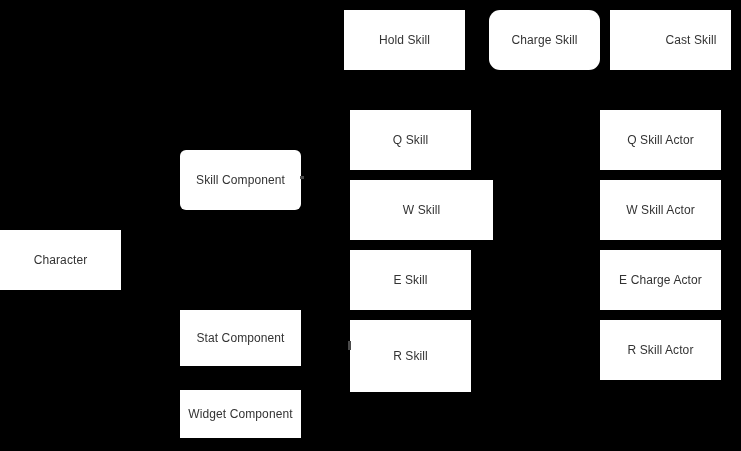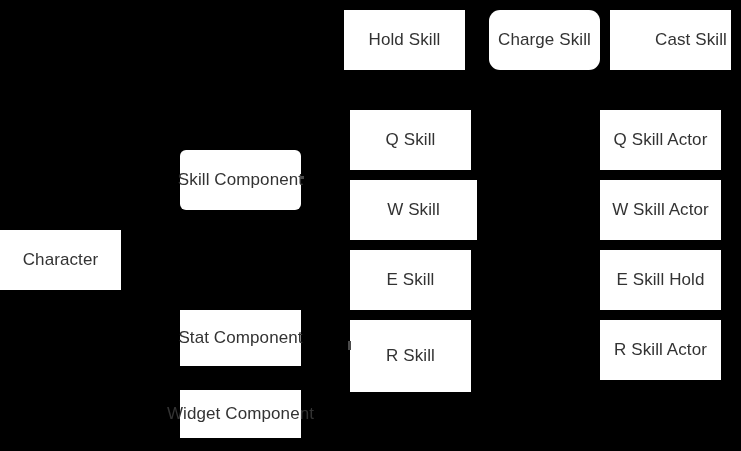--- a/index.html
+++ b/index.html
@@ -17,21 +17,21 @@
     font-family: "Liberation Sans", sans-serif;
   }
   .node {
     position: absolute;
     background: #ffffff;
     color: #333333;
     display: flex;
     align-items: center;
     justify-content: center;
     text-align: center;
-    font-size: 17px;
+    font-size: 12px;
     line-height: 1.25;
     letter-spacing: 0.1px;
     box-sizing: border-box;
     padding: 2px 4px;
     -webkit-font-smoothing: antialiased;
   }
   .node-label {
     display: block;
     white-space: nowrap;
   }
@@ -101,38 +101,38 @@
   <div class="node" style="left:489px; top:10px; width:111px; height:60px;border-radius:11px;">
     <span class="node-label">Charge Skill</span>
   </div>
   <div class="node" style="left:610px; top:10px; width:121px; height:60px;padding-left:45px;">
     <span class="node-label">Cast Skill</span>
   </div>
 
   <div class="node" style="left:350px; top:110px; width:121px; height:60px;">
     <span class="node-label">Q Skill</span>
   </div>
-  <div class="node" style="left:350px; top:180px; width:127px; height:60px;">
+  <div class="node" style="left:350px; top:180px; width:143px; height:60px;">
     <span class="node-label">W Skill</span>
   </div>
   <div class="node" style="left:350px; top:250px; width:121px; height:60px;">
     <span class="node-label">E Skill</span>
   </div>
   <div class="node" style="left:350px; top:320px; width:121px; height:72px;">
     <span class="node-label">R Skill</span>
   </div>
 
   <div class="node" style="left:600px; top:110px; width:121px; height:60px;">
     <span class="node-label">Q Skill Actor</span>
   </div>
   <div class="node" style="left:600px; top:180px; width:121px; height:60px;">
     <span class="node-label">W Skill Actor</span>
   </div>
   <div class="node" style="left:600px; top:250px; width:121px; height:60px;">
-    <span class="node-label">E Skill Hold</span>
+    <span class="node-label">E Charge Actor</span>
   </div>
   <div class="node" style="left:600px; top:320px; width:121px; height:60px;">
     <span class="node-label">R Skill Actor</span>
   </div>
 
   <div class="arrow-remnant" style="left:348px; top:341px;"></div>
   <div class="arrow-remnant" style="left:300px; top:176px; width:4px; height:3px;"></div>
 
 </div>
 

